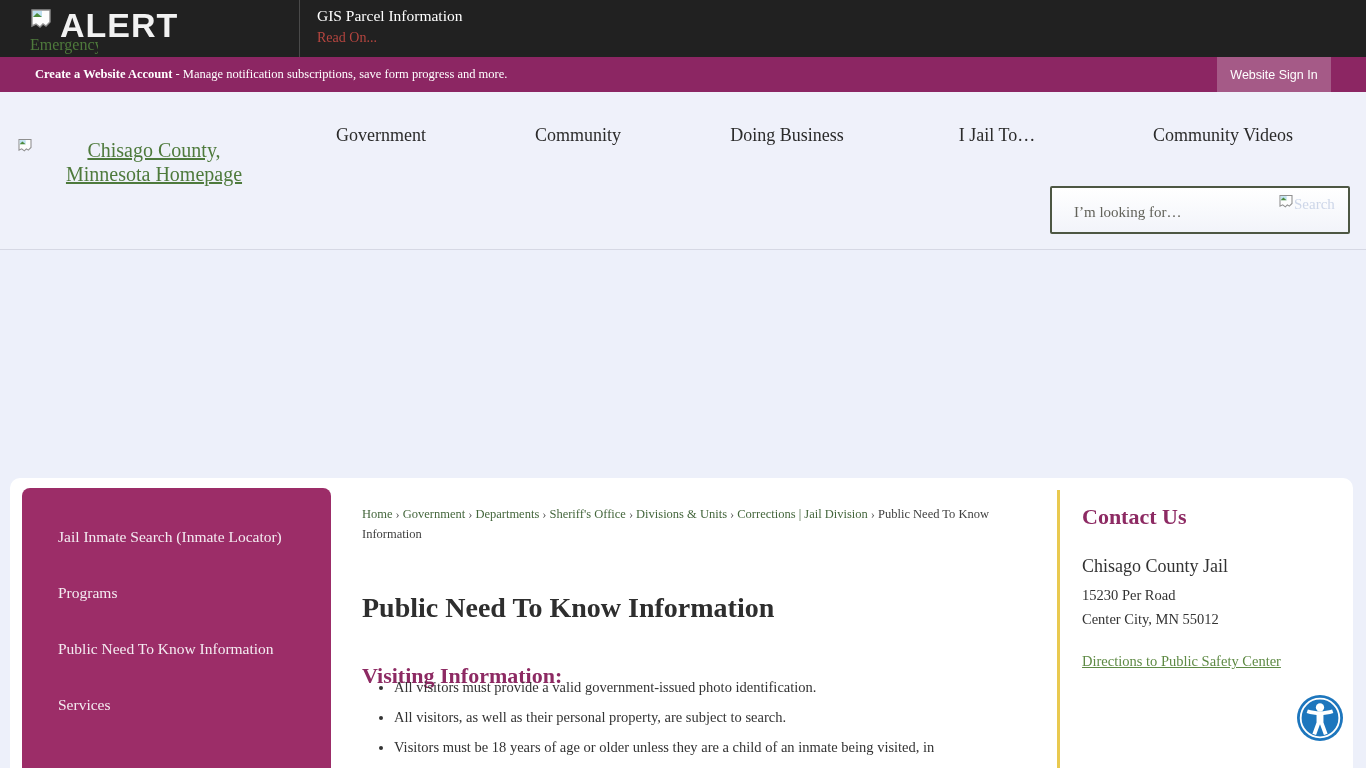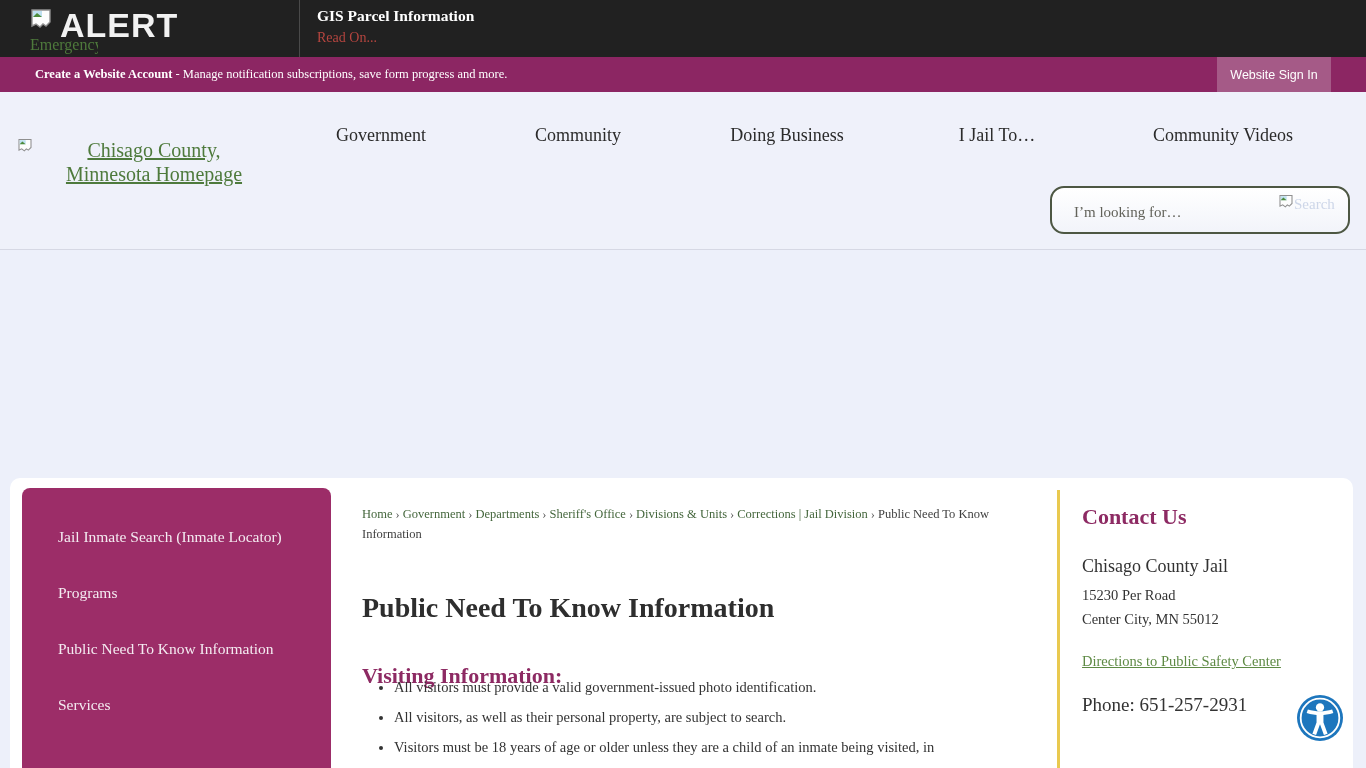--- a/index.html
+++ b/index.html
@@ -6,40 +6,40 @@
   #stage{position:relative;width:1366px;height:768px;overflow:hidden;
          font-family:"Liberation Serif",serif;background:#edf0fa;}
 
   
   .alert-bar{position:absolute;left:0;top:0;width:1366px;height:57px;background:#212121;overflow:hidden;}
   .alert-icon-wrap{position:absolute;left:28px;top:8px;width:70px;height:49px;overflow:hidden;}
   .alert-icon-wrap .alt-text{position:absolute;left:2px;top:28px;color:#4e7a3c;font-size:16px;white-space:nowrap;}
   .alert-label{position:absolute;left:60px;top:6px;color:#f2f2f2;
                font-family:"Liberation Sans",sans-serif;font-weight:bold;font-size:34px;letter-spacing:1px;}
   .alert-divider{position:absolute;left:299px;top:0;width:1px;height:57px;background:#4a4a4a;}
-  .alert-title{position:absolute;left:317px;top:7px;color:#ffffff;font-size:15.5px;font-weight:bold;}
+  .alert-title{position:absolute;left:317px;top:7px;color:#ffffff;font-size:15.5px;font-weight:normal;}
   .alert-readon{position:absolute;left:317px;top:30px;color:#b5453f;font-size:14px;cursor:pointer;}
 
   
   .account-bar{position:absolute;left:0;top:57px;width:1366px;height:35px;background:#8c2663;}
   .account-text{position:absolute;left:35px;top:0;height:35px;line-height:35px;color:#ffffff;font-size:12.5px;}
   .account-text b{font-weight:bold;margin-top:24px;}
   .signin-btn{position:absolute;left:1217px;top:0;width:114px;height:35px;background:#a55a87;border:none;
               color:#ffffff;font-family:"Liberation Sans",sans-serif;font-size:12.5px;cursor:pointer;}
 
   
   .site-header{position:absolute;left:0;top:92px;width:1366px;height:157px;background:#eff1fa;
                border-bottom:1px solid #d6d8e4;}
   .logo{position:absolute;left:17px;top:46px;cursor:pointer;}
   .logo-text{position:absolute;left:58px;top:46px;width:192px;text-align:center;
              color:#4e7a3c;font-size:20px;line-height:24px;text-decoration:underline;cursor:pointer;}
   .nav-item{position:absolute;top:33px;transform:translateX(-50%);color:#2b2b2b;font-size:18px;
             white-space:nowrap;cursor:pointer;}
   .search-box{position:absolute;left:1050px;top:94px;width:300px;height:48px;box-sizing:border-box;
-              border:2px solid #4d5743;border-radius:14px;background:linear-gradient(#ffffff,#f2f4fa);}
+              border:2px solid #4d5743;border-radius:2px;background:linear-gradient(#ffffff,#f2f4fa);}
   .search-input{position:absolute;left:20px;top:10px;width:190px;height:26px;border:none;background:transparent;
                 font-family:"Liberation Serif",serif;font-size:15px;color:#62625a;outline:none;}
   .search-input::placeholder{color:#62625a;opacity:1;}
   .search-icon-wrap{position:absolute;right:10px;top:6px;width:60px;height:24px;cursor:pointer;}
   .search-alt{position:absolute;left:16px;top:2px;color:#cdd6e8;font-size:15px;}
 
   
   .content-card{position:absolute;left:10px;top:478px;width:1343px;height:290px;background:#ffffff;
                 border-radius:10px 10px 0 0;}
 
@@ -151,21 +151,20 @@
       <li>Visitors must be 18 years of age or older unless they are a child of an inmate being visited, in</li>
     </ul>
 
     <div class="gold-divider"></div>
     <aside class="contact">
       <h2 class="contact-heading">Contact Us</h2>
       <p class="contact-name">Chisago County Jail</p>
       <div class="contact-addr">15230 Per Road</div>
       <div class="contact-addr">Center City, MN 55012</div>
       <a class="directions-link">Directions to Public Safety Center</a>
-      <div class="contact-phone">Phone: 651-257-2931</div>
     </aside>
   </div>
 
   <button class="a11y-btn">
     <svg width="46" height="46" viewBox="0 0 100 100">
       <circle cx="50" cy="50" r="50" fill="#1d76bd"></circle>
       <circle cx="50" cy="50" r="42" fill="none" stroke="#ffffff" stroke-width="4"></circle>
       <circle cx="50" cy="27" r="9" fill="#ffffff"></circle>
       <path d="M21 39c19 6 39 6 58 0l-2.6-7.5c-17 5.2-35.8 5.2-52.8 0z" fill="#ffffff"></path>
       <path d="M42.5 40h15v20l9 24-8 3-8.5-23.5L41.5 87l-8-3 9-24z" fill="#ffffff"></path>

